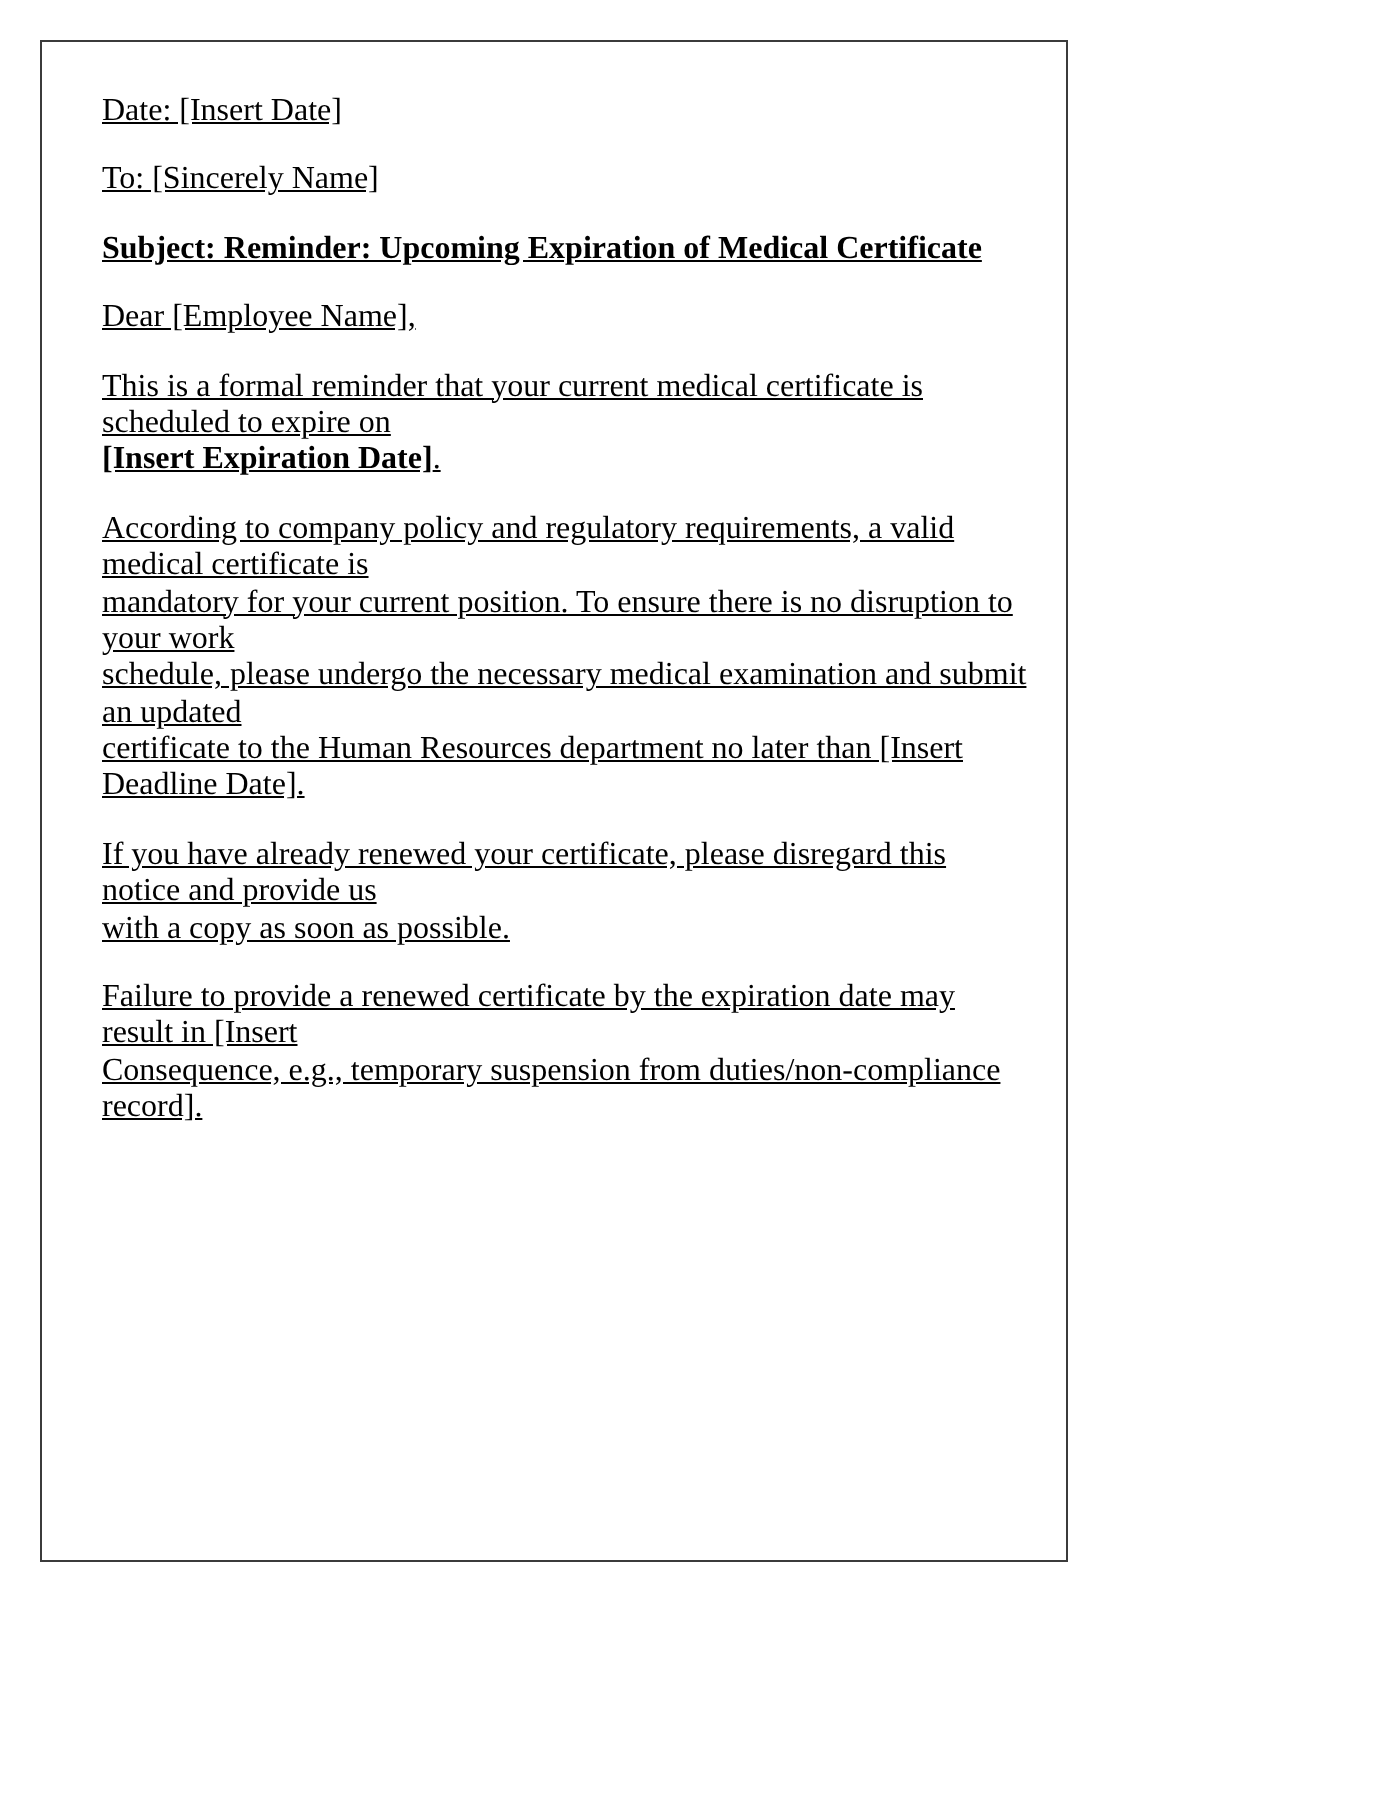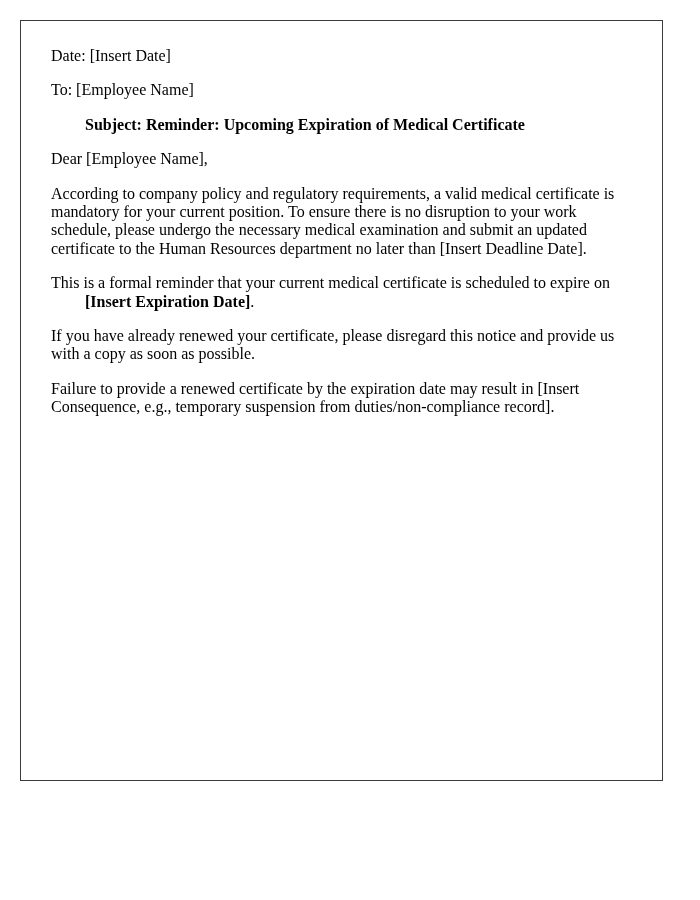--- a/index.html
+++ b/index.html
@@ -12,57 +12,58 @@
     height: 900px;
     position: relative;
     font-family: "Liberation Serif", "DejaVu Serif", serif;
     font-size: 16px;
     color: #000000;
   }
   .letter-frame {
     position: absolute;
     left: 20px;
     top: 20px;
-    width: 643px;
+    width: 514px;
     height: 761px;
     box-sizing: border-box;
     border: 1px solid #3b3b3b;
     padding: 26px 18px 20px 30px;
     line-height: 1.15;
     background: #ffffff;
     overflow: hidden;
+    text-decoration: underline;
   }
   .para { margin: 0 0 16px 0; }
-  .bold { font-weight: 700; margin-left: 34px; }
+  .bold { font-weight: 700; }
 </style>
 </head>
 <body>
 
 <div class="letter-frame">
 
   <p class="para">Date: [Insert Date]</p>
 
   <p class="para">
-    <span>To: [Employee Name]</span><br>
+    <span>To: [Sincerely Name]</span><br>
   </p>
 
   <p class="para bold">Subject: Reminder: Upcoming Expiration of Medical Certificate</p>
 
   <p class="para">Dear [Employee Name],</p>
 
   <p class="para">
+    <span>This is a formal reminder that your current medical certificate is scheduled to expire on</span><br>
+    <span class="bold">[Insert Expiration Date]</span><span>.</span>
+  </p>
+
+  <p class="para">
     <span>According to company policy and regulatory requirements, a valid medical certificate is</span><br>
     <span>mandatory for your current position. To ensure there is no disruption to your work</span><br>
     <span>schedule, please undergo the necessary medical examination and submit an updated</span><br>
     <span>certificate to the Human Resources department no later than [Insert Deadline Date].</span>
-  </p>
-
-  <p class="para">
-    <span>This is a formal reminder that your current medical certificate is scheduled to expire on</span><br>
-    <span class="bold">[Insert Expiration Date]</span><span>.</span>
   </p>
 
   <p class="para">
     <span>If you have already renewed your certificate, please disregard this notice and provide us</span><br>
     <span>with a copy as soon as possible.</span>
   </p>
 
   <p class="para">
     <span>Failure to provide a renewed certificate by the expiration date may result in [Insert</span><br>
     <span>Consequence, e.g., temporary suspension from duties/non-compliance record].</span>

